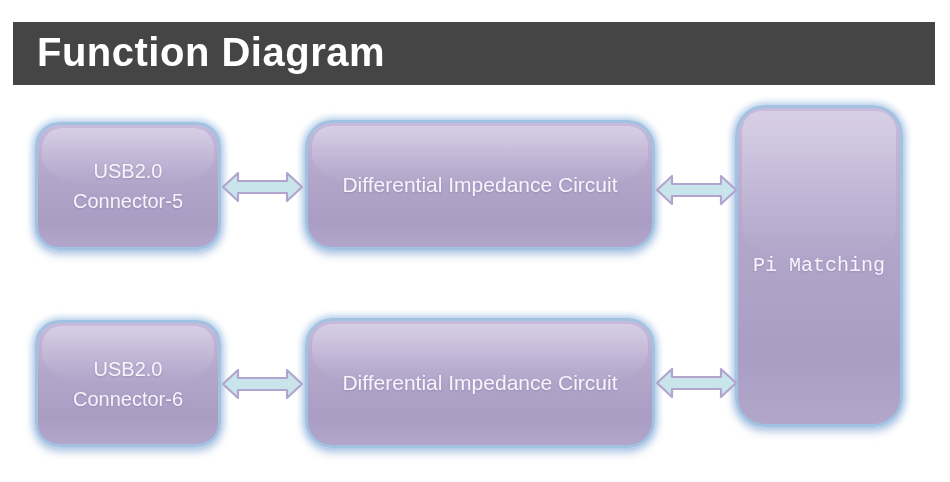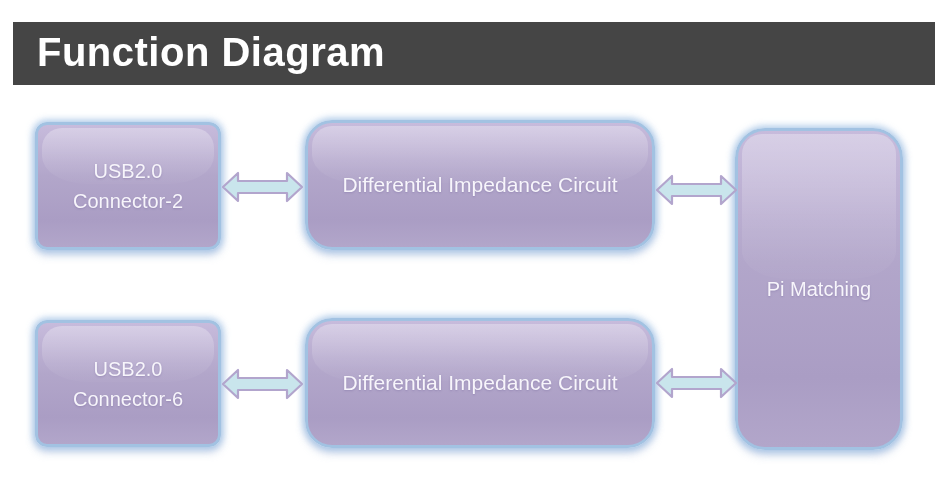--- a/index.html
+++ b/index.html
@@ -40,21 +40,21 @@
     font-weight: bold;
     letter-spacing: 0.5px;
     padding-left: 24px;
     padding-bottom: 2px;
     white-space: nowrap;
   }
 
   .node {
     position: absolute;
     border: 3px solid var(--node-border);
-    border-radius: 12px;
+    border-radius: 24px;
     background: linear-gradient(180deg,
       var(--node-fill-light) 0%,
       var(--node-fill) 42%,
       var(--node-fill-dark) 78%,
       var(--node-fill) 100%);
     box-shadow:
       0 0 7px 2px rgba(148, 186, 226, 0.75),
       0 5px 10px rgba(150, 170, 210, 0.45);
     display: flex;
     flex-direction: column;
@@ -76,21 +76,21 @@
       rgba(255,255,255,0.02) 100%);
     pointer-events: none;
   }
   .node-label { position: relative; z-index: 1; }
   .node-label span { display: block; }
 
   .node-usb1 { left: 35px;  top: 122px; width: 186px; height: 128px; font-size: 20px; line-height: 1.5; }
   .node-dic1 { left: 305px; top: 120px; width: 350px; height: 130px; font-size: 21px; border-radius: 27px; }
   .node-usb2 { left: 35px;  top: 320px; width: 186px; height: 127px; font-size: 20px; line-height: 1.5; }
   .node-dic2 { left: 305px; top: 318px; width: 350px; height: 130px; font-size: 21px; border-radius: 27px; }
-  .node-pi   { left: 735px; top: 128px; width: 168px; height: 322px; font-size: 20px; line-height: 1.5; border-radius: 30px; }
+  .node-pi   { left: 735px; top: 105px; width: 168px; height: 322px; font-size: 20px; line-height: 1.5; border-radius: 30px; font-family: Liberation Mono, monospace; }
 
   .arrow {
     position: absolute;
     width: 81px; height: 34px;
   }
   .arrow svg { display: block; width: 100%; height: 100%; }
   .arrow polygon {
     fill: var(--arrow-fill);
     stroke: var(--arrow-stroke);
     stroke-width: 2.2;
@@ -106,21 +106,21 @@
 
 <div class="canvas">
 
   <div class="header-bar">
     <div class="header-title">Function Diagram</div>
   </div>
 
   <div class="node node-usb1">
     <div class="node-label">
       <span>USB2.0</span>
-      <span>Connector-2</span>
+      <span>Connector-5</span>
     </div>
   </div>
 
   <div class="node node-dic1">
     <div class="node-label">
       <span>Differential Impedance Circuit</span>
     </div>
   </div>
 
   <div class="node node-usb2">

